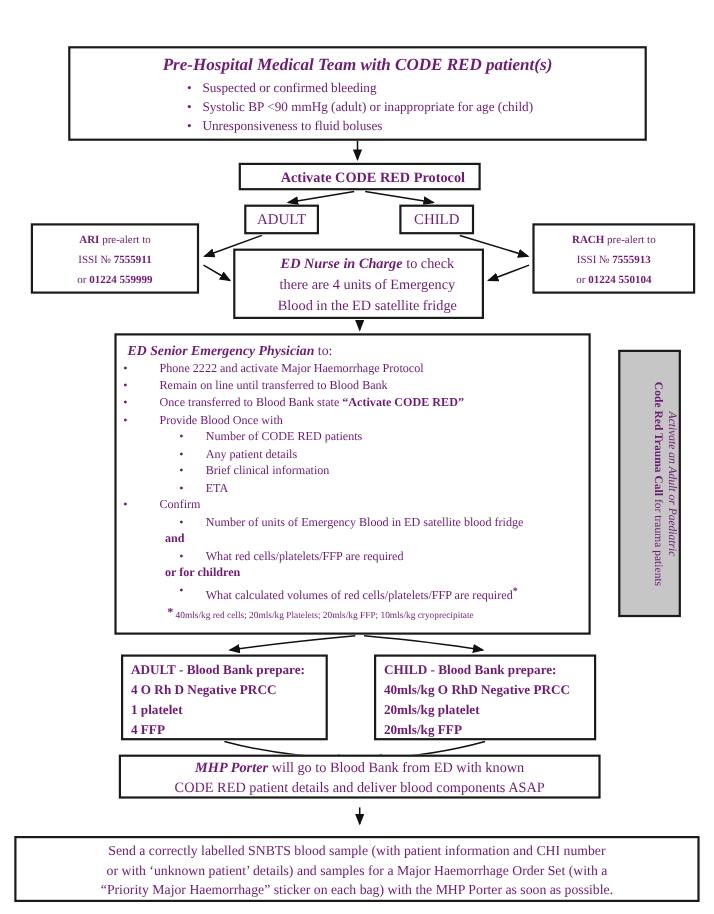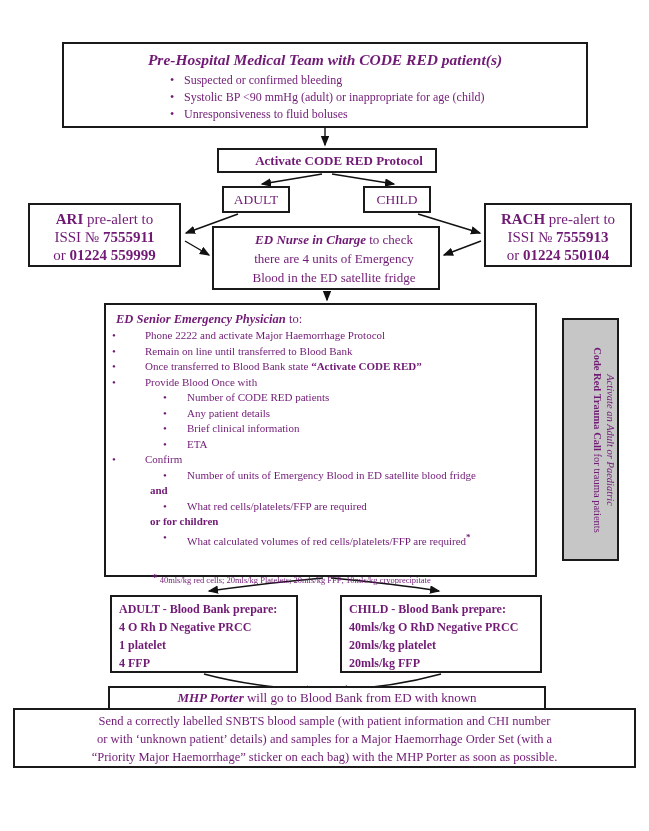--- a/index.html
+++ b/index.html
@@ -17,37 +17,37 @@
 
   
   .tb-title { text-align:center; font-weight:bold; font-style:italic; font-size:15.5px; margin-top:7px; }
   .tb-list { margin-left:106px; margin-top:3px; font-size:12px; }
   .tb-item { position:relative; padding-left:14px; line-height:17px; }
   .tb-item::before { content:"\2022"; position:absolute; left:0; }
 
   
   .activate-box { text-align:center; font-weight:bold; font-size:13px; line-height:21px;padding-left:24px; }
   .ac-box { text-align:center; font-size:13.5px; line-height:23px; }
-  .alert-box { text-align:center; font-size:15px; padding-top:5px; }
+  .alert-box { text-align:center; font-size:10px; padding-top:5px; }
   .alert-box .line { line-height:18px; }
   .nurse-box { text-align:center; font-size:13px; padding-top:2px; }
   .nurse-box .line { line-height:19px; }
 
   
   .phys-box { padding:6px 4px 0 0; font-size:11px; }
   .phys-title { margin-left:10px; font-size:12.5px; line-height:17px; }
   .plist .pl { position:relative; line-height:15.5px; }
   .plist .lvl1 { padding-left:39px; }
   .plist .lvl1::before { content:"\2022"; position:absolute; left:6px; }
   .plist .lvl2 { padding-left:81px; }
   .plist .lvl2::before { content:"\2022"; position:absolute; left:57px; }
   .plist .lvl0 { padding-left:44px; }
   .plist .lvl0 b { font-weight:bold; }
   .plist sup { font-weight:bold; font-size:9px; }
-  .fnote { margin-top:22px; padding-left:46px; font-size:8.5px; }
+  .fnote { margin-top:1px; padding-left:46px; font-size:8.5px; }
   .fnote .star { font-weight:bold; font-size:11px; vertical-align:2px; }
 
   
   .vbox { background:#c6c6c6; }
   .vtext {
     position:absolute; left:50%; top:50%; width:236px; height:52px;
     transform:translate(-50%,-50%) rotate(90deg);
     text-align:center; font-size:10.5px; line-height:13px;
   }
 
@@ -175,19 +175,19 @@
         <div class="pi">20mls/kg platelet</div>
         <div class="pi">20mls/kg FFP</div>
       </div>
   </div>
 
   <div class="box mhp-box" style="left:108px; top:686px; width:438px; height:40px;">
     <div class="line"><b class="it">MHP Porter</b><span> will go to Blood Bank from ED with known</span></div>
     <div class="line">CODE RED patient details and deliver blood components ASAP</div>
   </div>
 
-  <div class="box final-box" style="left:13px; top:708px; width:623px; height:60px;">
+  <div class="box final-box" style="left:13px; top:760px; width:623px; height:60px;">
     <div class="line">Send a correctly labelled SNBTS blood sample (with patient information and CHI number</div>
     <div class="line">or with ‘unknown patient’ details) and samples for a Major Haemorrhage Order Set (with a</div>
     <div class="line">“Priority Major Haemorrhage” sticker on each bag) with the MHP Porter as soon as possible.</div>
   </div>
 
 </div>
 
 </body></html>

